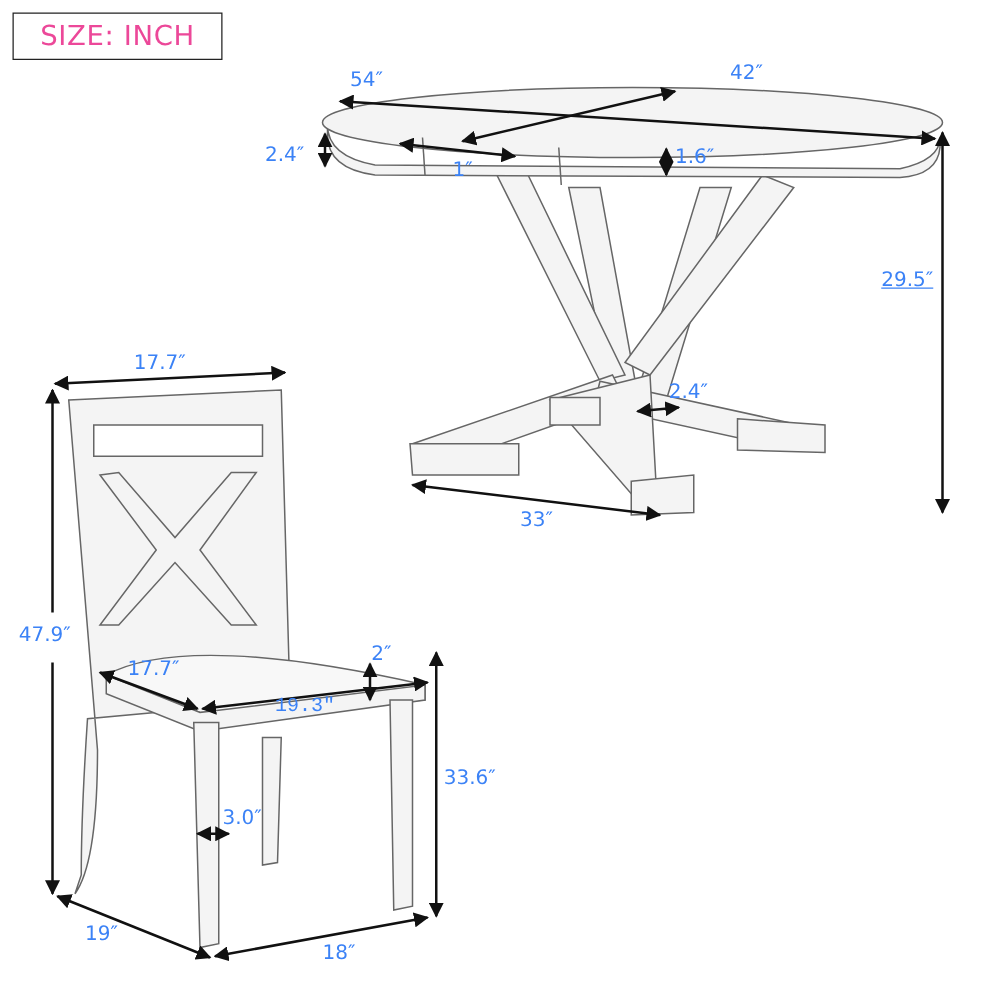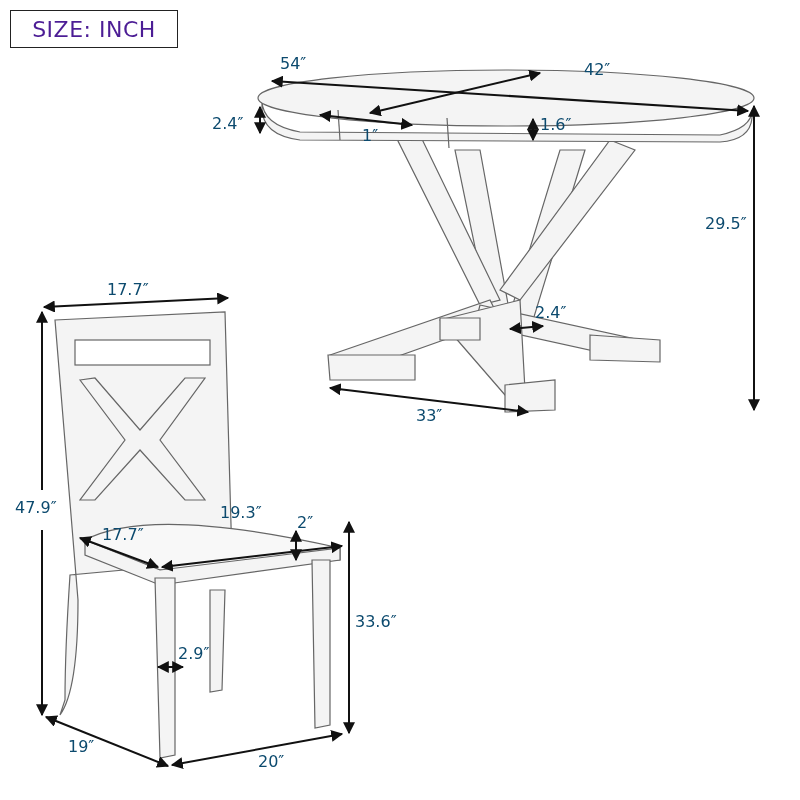--- a/index.html
+++ b/index.html
@@ -1,19 +1,19 @@
 <!DOCTYPE html>
 <html><head>
 <meta charset="utf-8">
 <style>
   html,body{margin:0;padding:0;background:#fff;}
   body{width:800px;height:800px;position:relative;overflow:hidden;font-family:"DejaVu Sans","Liberation Sans",sans-serif;}
-  .size-box{position:absolute;left:10px;top:10px;width:168px;height:38px;border:1.5px solid #222;box-sizing:border-box;display:flex;align-items:center;justify-content:center;font-size:22px;color:#4c1d95;letter-spacing:0.5px;}
+  .size-box{position:absolute;left:10px;top:10px;width:168px;height:38px;border:1.5px solid #222;box-sizing:border-box;display:flex;align-items:center;justify-content:center;font-size:22px;color:#ec4899;letter-spacing:0.5px;}
   svg.drawing{position:absolute;left:0;top:0;}
-  .lbl{position:absolute;font-size:16px;color:#0c4a6e;white-space:nowrap;}
+  .lbl{position:absolute;font-size:16px;color:#3b82f6;white-space:nowrap;}
 </style>
 </head>
 <body>
 
 <div class="size-box">SIZE: INCH</div>
 
 <svg class="drawing" width="800" height="800" viewBox="0 0 800 800">
   <defs>
     <marker id="ah" viewBox="0 0 10 10" refX="9" refY="5" markerWidth="6" markerHeight="6" orient="auto-start-reverse">
       <path d="M0,0 L10,5 L0,10 z" fill="#111"></path>
@@ -71,29 +71,29 @@
     <line x1="162" y1="567" x2="342" y2="546" marker-start="url(#ah)" marker-end="url(#ah)"></line>
     <line x1="296" y1="531" x2="296" y2="560" marker-start="url(#ah)" marker-end="url(#ah)"></line>
     <line x1="349" y1="522" x2="349" y2="733" marker-start="url(#ah)" marker-end="url(#ah)"></line>
     <line x1="158" y1="667" x2="183" y2="667" marker-start="url(#ah)" marker-end="url(#ah)"></line>
     <line x1="46" y1="717" x2="168" y2="766" marker-start="url(#ah)" marker-end="url(#ah)"></line>
     <line x1="172" y1="765" x2="342" y2="734" marker-start="url(#ah)" marker-end="url(#ah)"></line>
   </g>
 </svg>
 
 <div class="lbl" style="left:280px;top:54px;">54″</div>
-<div class="lbl" style="left:584px;top:60px;text-align:right;">42″</div>
+<div class="lbl" style="left:584px;top:48px;text-align:right;">42″</div>
 <div class="lbl" style="left:212px;top:114px;">2.4″</div>
 <div class="lbl" style="left:362px;top:126px;">1″</div>
 <div class="lbl" style="left:540px;top:115px;">1.6″</div>
-<div class="lbl" style="left:705px;top:214px;">29.5″</div>
+<div class="lbl" style="left:705px;top:214px;text-decoration:underline;">29.5″</div>
 <div class="lbl" style="left:535px;top:303px;">2.4″</div>
 <div class="lbl" style="left:416px;top:406px;">33″</div>
 
 <div class="lbl" style="left:107px;top:280px;">17.7″</div>
 <div class="lbl" style="left:15px;top:498px;">47.9″</div>
 <div class="lbl" style="left:102px;top:525px;">17.7″</div>
-<div class="lbl" style="left:220px;top:503px;">19.3″</div>
+<div class="lbl" style="left:220px;top:556px;font-family:Liberation Mono, monospace;">19.3″</div>
 <div class="lbl" style="left:297px;top:513px;">2″</div>
 <div class="lbl" style="left:355px;top:612px;">33.6″</div>
-<div class="lbl" style="left:178px;top:644px;">2.9″</div>
+<div class="lbl" style="left:178px;top:644px;">3.0″</div>
 <div class="lbl" style="left:68px;top:737px;">19″</div>
-<div class="lbl" style="left:258px;top:752px;">20″</div>
+<div class="lbl" style="left:258px;top:752px;">18″</div>
 
 </body></html>

